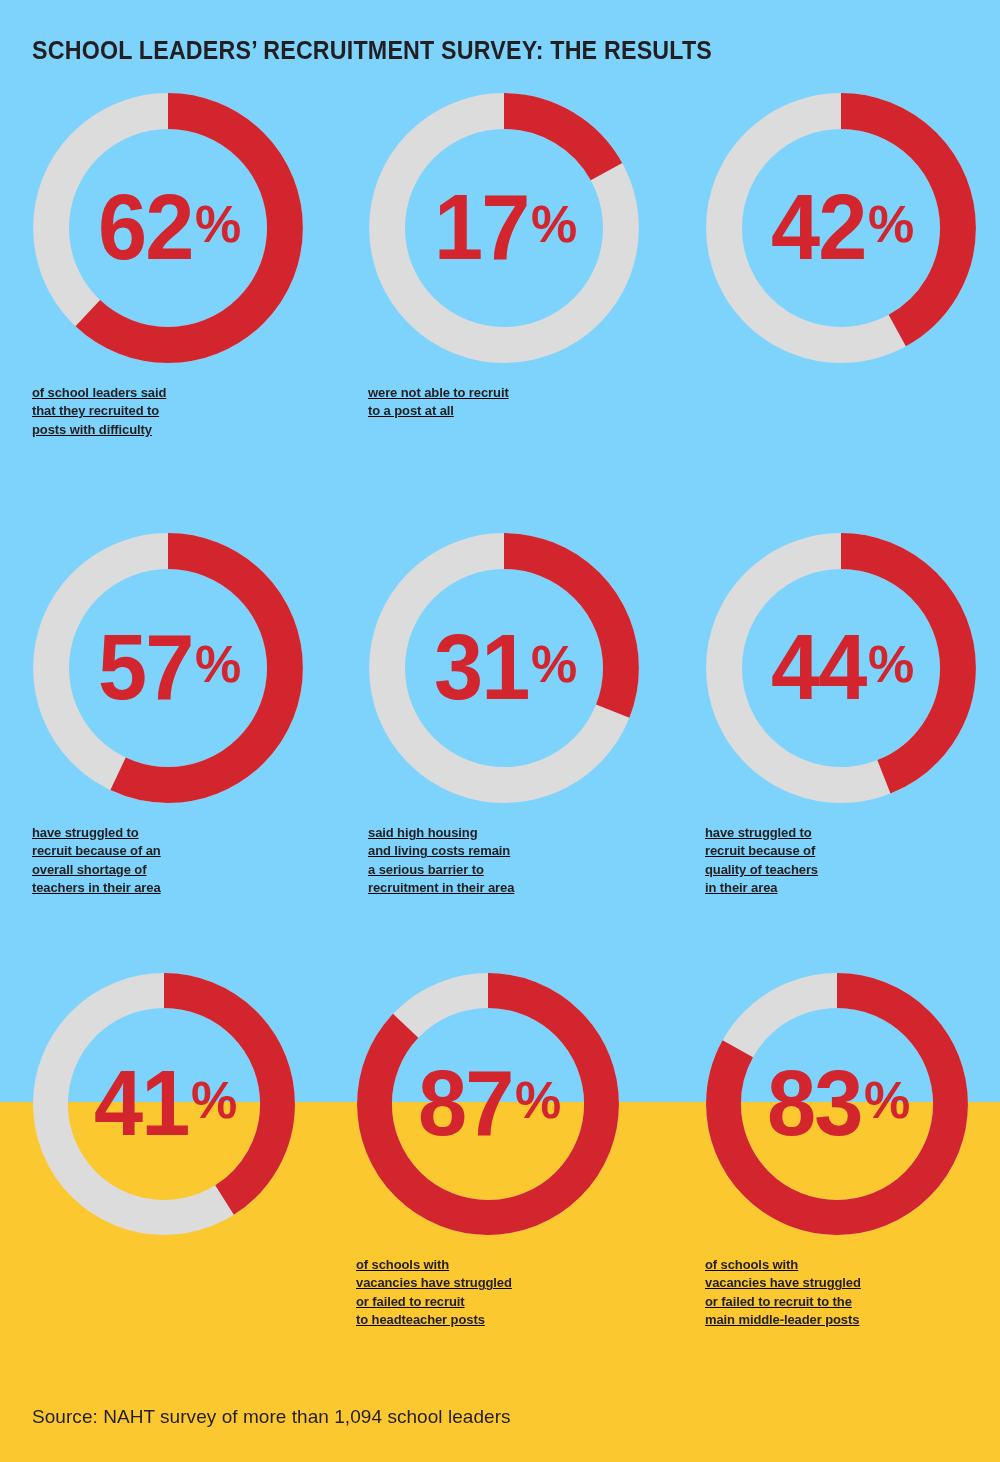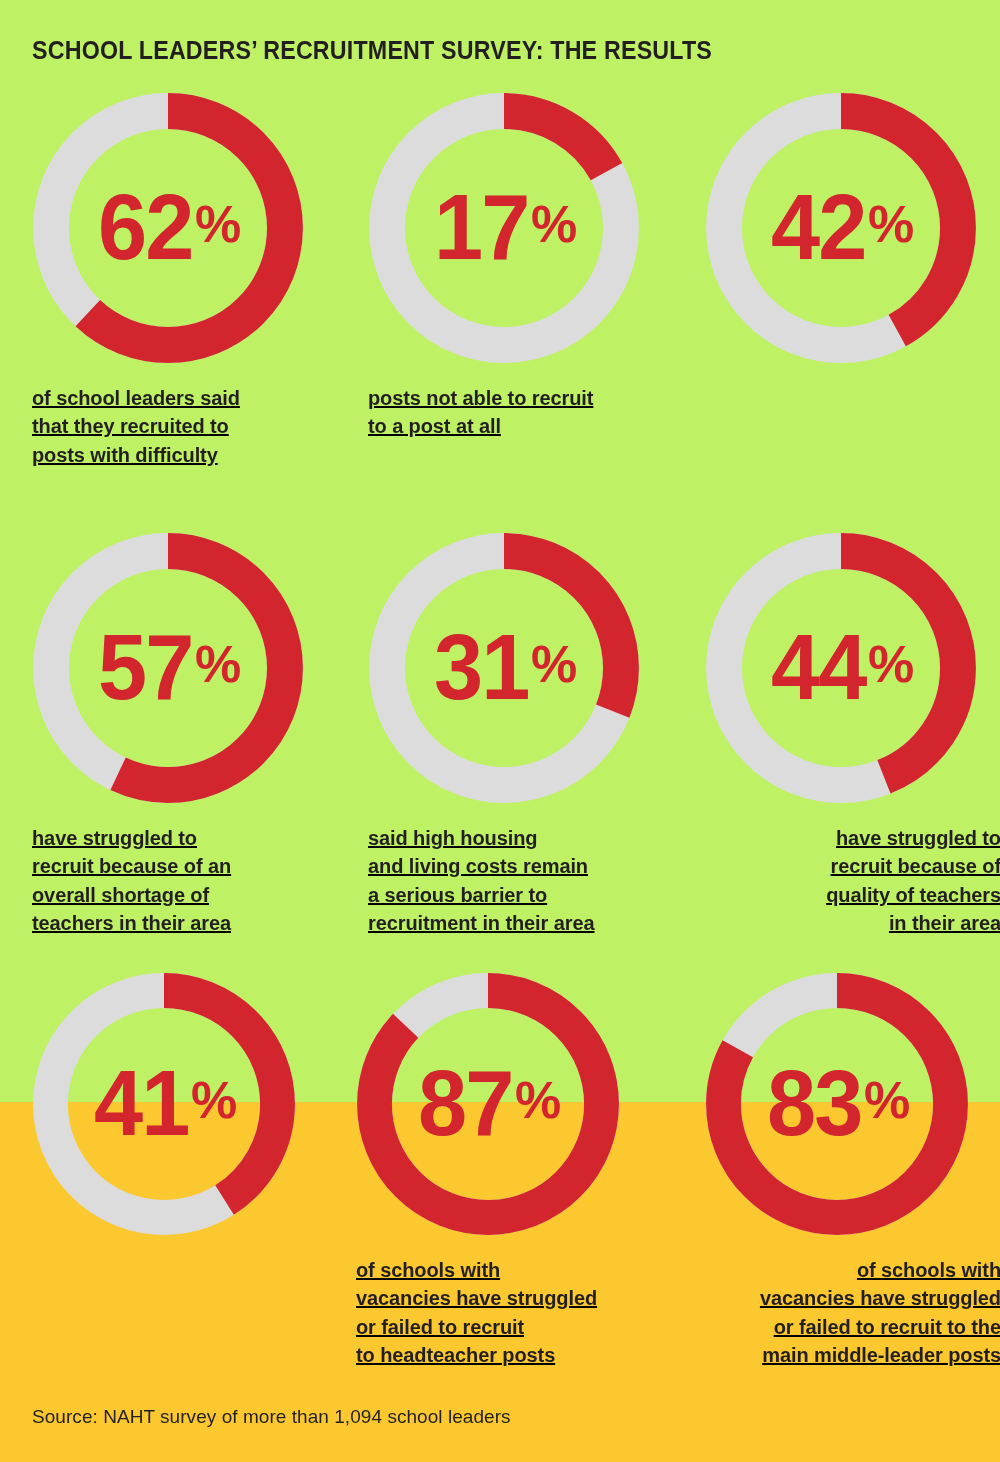--- a/index.html
+++ b/index.html
@@ -12,21 +12,21 @@
     height: 1462px;
     background: #FCC82F;
     font-family: "Liberation Sans", sans-serif;
     overflow: hidden;
     position: relative;
   }
   #infographic {
     position: relative;
     width: 1000px;
     height: 1102px;
-    background: #bef264;
+    background: #7dd3fc;
     box-sizing: border-box;
   }
   
   .title {
     position: absolute;
     left: 32px;
     top: 36px;
     font-family: "Liberation Sans", sans-serif;
     font-weight: bold;
     font-size: 25px;
@@ -53,21 +53,21 @@
   .row-1 { height: 440px; }
   .row-2 { height: 440px; }
   .row-3 { height: 430px; gap: 24px; }
 
   .cell {
     position: relative;
     box-sizing: border-box;
   }
   .cell-c1 { width: 335px; padding-left: 32px; }
   .cell-c2 { width: 335px; padding-left: 33px; }
-  .cell-c3 { width: 330px; padding-left: 35px; text-align: right; }
+  .cell-c3 { width: 330px; padding-left: 35px; }
 
   
   .donut-wrap {
     position: relative;
     width: 272px;
     height: 272px;
   }
   .donut-wrap.sm {
     width: 264px;
     height: 264px;
@@ -111,21 +111,21 @@
     top: -4px;
     left: 1px;
   }
 
   
   .caption {
     position: relative;
     margin-top: 20px;
     font-family: "Liberation Sans", sans-serif;
     font-weight: bold;
-    font-size: 20px;
+    font-size: 13px;
     line-height: 1.42;
     color: #231F20;
     width: 290px;
     white-space: pre-line;
     letter-spacing: -0.1px;
   }
   .cell-c3 .caption { width: 296px; }
 
   
   .source {
@@ -170,21 +170,21 @@
         <div class="donut-wrap">
           <svg class="donut-svg" viewBox="0 0 100 100">
             <circle class="donut-track" cx="50" cy="50" r="43" fill="none" stroke="#DCDCDC" stroke-width="13.2"></circle>
             <circle class="donut-arc" cx="50" cy="50" r="43" fill="none" stroke="#D2252E" stroke-width="13.2" transform="rotate(-90 50 50)" stroke-dasharray="45.930 224.247" stroke-dashoffset="0"></circle>
           </svg>
           <div class="donut-value">
             <span class="num">17</span>
               <span class="pct">%</span>
           </div>
         </div>
-        <div class="caption">posts not able to recruit
+        <div class="caption">were not able to recruit
 to a post at all</div>
       </div>
 
       <div class="cell cell-c3">
         <div class="donut-wrap">
           <svg class="donut-svg" viewBox="0 0 100 100">
             <circle class="donut-track" cx="50" cy="50" r="43" fill="none" stroke="#DCDCDC" stroke-width="13.2"></circle>
             <circle class="donut-arc" cx="50" cy="50" r="43" fill="none" stroke="#D2252E" stroke-width="13.2" transform="rotate(-90 50 50)" stroke-dasharray="113.474 156.703" stroke-dashoffset="0"></circle>
           </svg>
           <div class="donut-value">

